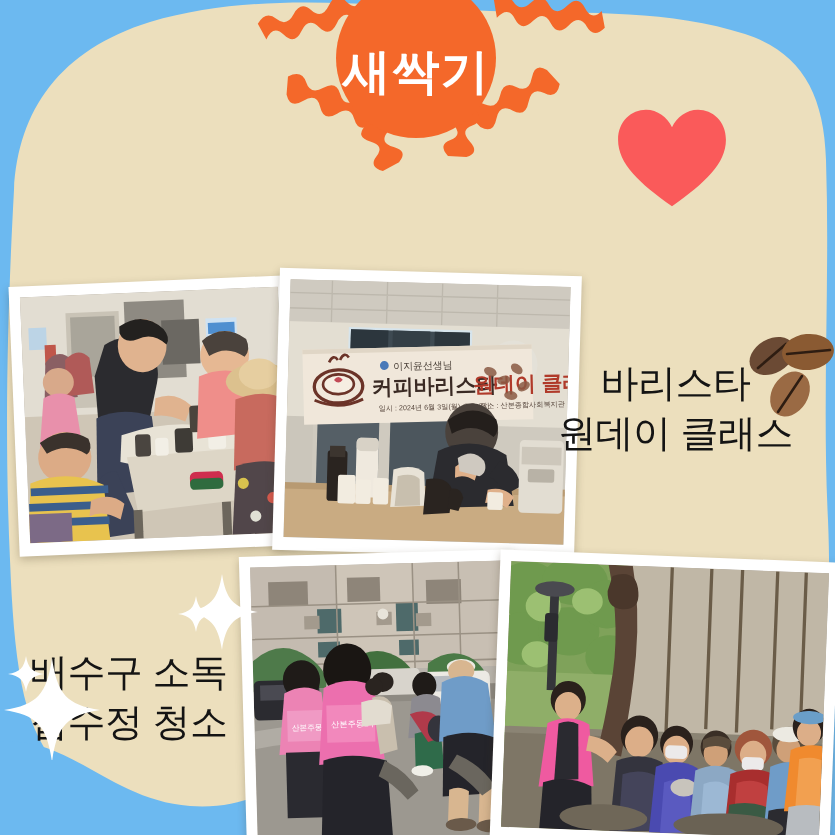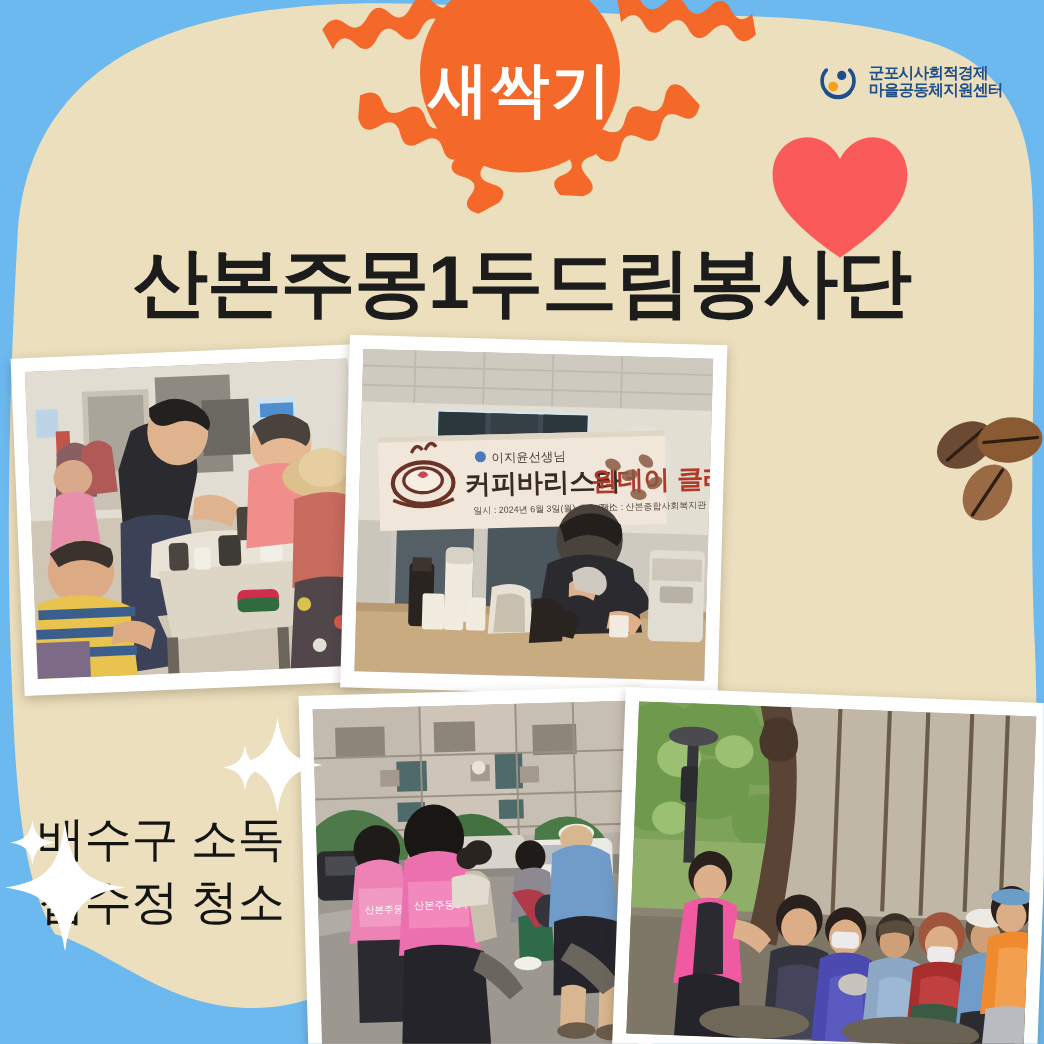--- a/index.html
+++ b/index.html
@@ -144,39 +144,26 @@
                q-8,-11 -16,2 q-8,13 -16,1 z" transform="rotate(74 375 140)"></path>
       <path d="M445,128 q8,-13 16,-2 q8,11 16,-2 q8,-13 16,-1 l4,18 q-8,13 -16,2
                q-8,-11 -16,2 q-8,13 -16,1 z" transform="rotate(-74 465 140)"></path>
     </g>
   </svg>
 
   <div class="badge">
     <span class="badge-text">새싹기</span>
   </div>
 
-  <div class="logo">
-    <svg class="logo-mark" viewBox="0 0 40 40" xmlns="http://www.w3.org/2000/svg">
-      <path d="M31.5,9.5 A15,15 0 1,1 9.5,9.5" fill="none" stroke="#1c4f8b" stroke-width="3.4" stroke-linecap="round"></path>
-      <path d="M9.5,30.5 A15,15 0 0,0 31.5,30.5" fill="none" stroke="#1c4f8b" stroke-width="3.4" stroke-linecap="round"></path>
-      <circle cx="24" cy="14.5" r="4.3" fill="#1c4f8b"></circle>
-      <circle cx="16" cy="25" r="4.6" fill="#f4a21e"></circle>
-    </svg>
-    <span class="logo-text">
-      <span>군포시사회적경제</span>
-      <span>마을공동체지원센터</span>
-    </span>
-  </div>
 
   <svg class="heart" viewBox="0 0 120 108" xmlns="http://www.w3.org/2000/svg">
     <path d="M60,104 C26,80 4,60 4,35 C4,16 18,4 33,4 C45,4 55,12 60,22
              C65,12 75,4 87,4 C102,4 116,16 116,35 C116,60 94,80 60,104 Z" fill="#fa5a5a"></path>
   </svg>
 
-  <div class="title">산본주몽1두드림봉사단</div>
 
   <div class="photo photo-1">
     <div class="inner">
       <svg viewBox="0 0 236 222" preserveAspectRatio="xMidYMid slice" xmlns="http://www.w3.org/2000/svg">
         <rect width="236" height="222" fill="#d8d2c6"></rect>
         <rect x="0" y="0" width="236" height="118" fill="#e2ddd2"></rect>
         <rect x="0" y="108" width="236" height="114" fill="#cfc6b6"></rect>
         <rect x="42" y="16" width="48" height="86" fill="#c9c3b6"></rect>
         <rect x="46" y="20" width="40" height="54" fill="#a9a59a"></rect>
         <rect x="95" y="8" width="54" height="70" fill="#8e8a82"></rect>
@@ -447,20 +434,24 @@
         <ellipse cx="280" cy="132" rx="15" ry="6" fill="#6a9ec8"></ellipse>
         <path d="M264,162 q22,-10 40,0 l4,54 l-48,2 z" fill="#f08a2e"></path>
         <path d="M272,170 q14,-4 24,2 l2,44 l-28,2 z" fill="#f2a050"></path>
         <path d="M264,214 q22,-6 42,2 l2,26 l-46,2 z" fill="#b8bcc0"></path>
         <ellipse cx="96" cy="230" rx="40" ry="12" fill="#6f6758"></ellipse>
         <ellipse cx="210" cy="234" rx="50" ry="12" fill="#6a6254"></ellipse>
       </svg>
     </div>
   </div>
 
+  <div class="cap cap-right">
+    <div>바리스타</div>
+    <div>원데이 클래스</div>
+  </div>
 
   <svg class="beans" viewBox="0 0 96 112" xmlns="http://www.w3.org/2000/svg">
     <g>
       <ellipse cx="30" cy="34" rx="24" ry="17" fill="#6b4a34" transform="rotate(-30 30 34)"></ellipse>
       <path d="M16,46 L44,22" stroke="#2e1d12" stroke-width="2.6" stroke-linecap="round"></path>
       <ellipse cx="66" cy="30" rx="26" ry="18" fill="#8a5a32" transform="rotate(-6 66 30)"></ellipse>
       <path d="M45,32 L88,28" stroke="#2e1d12" stroke-width="2.6" stroke-linecap="round"></path>
       <ellipse cx="48" cy="72" rx="24" ry="18" fill="#9a6a44" transform="rotate(-58 48 72)"></ellipse>
       <path d="M36,90 L60,54" stroke="#2e1d12" stroke-width="2.6" stroke-linecap="round"></path>
     </g>

